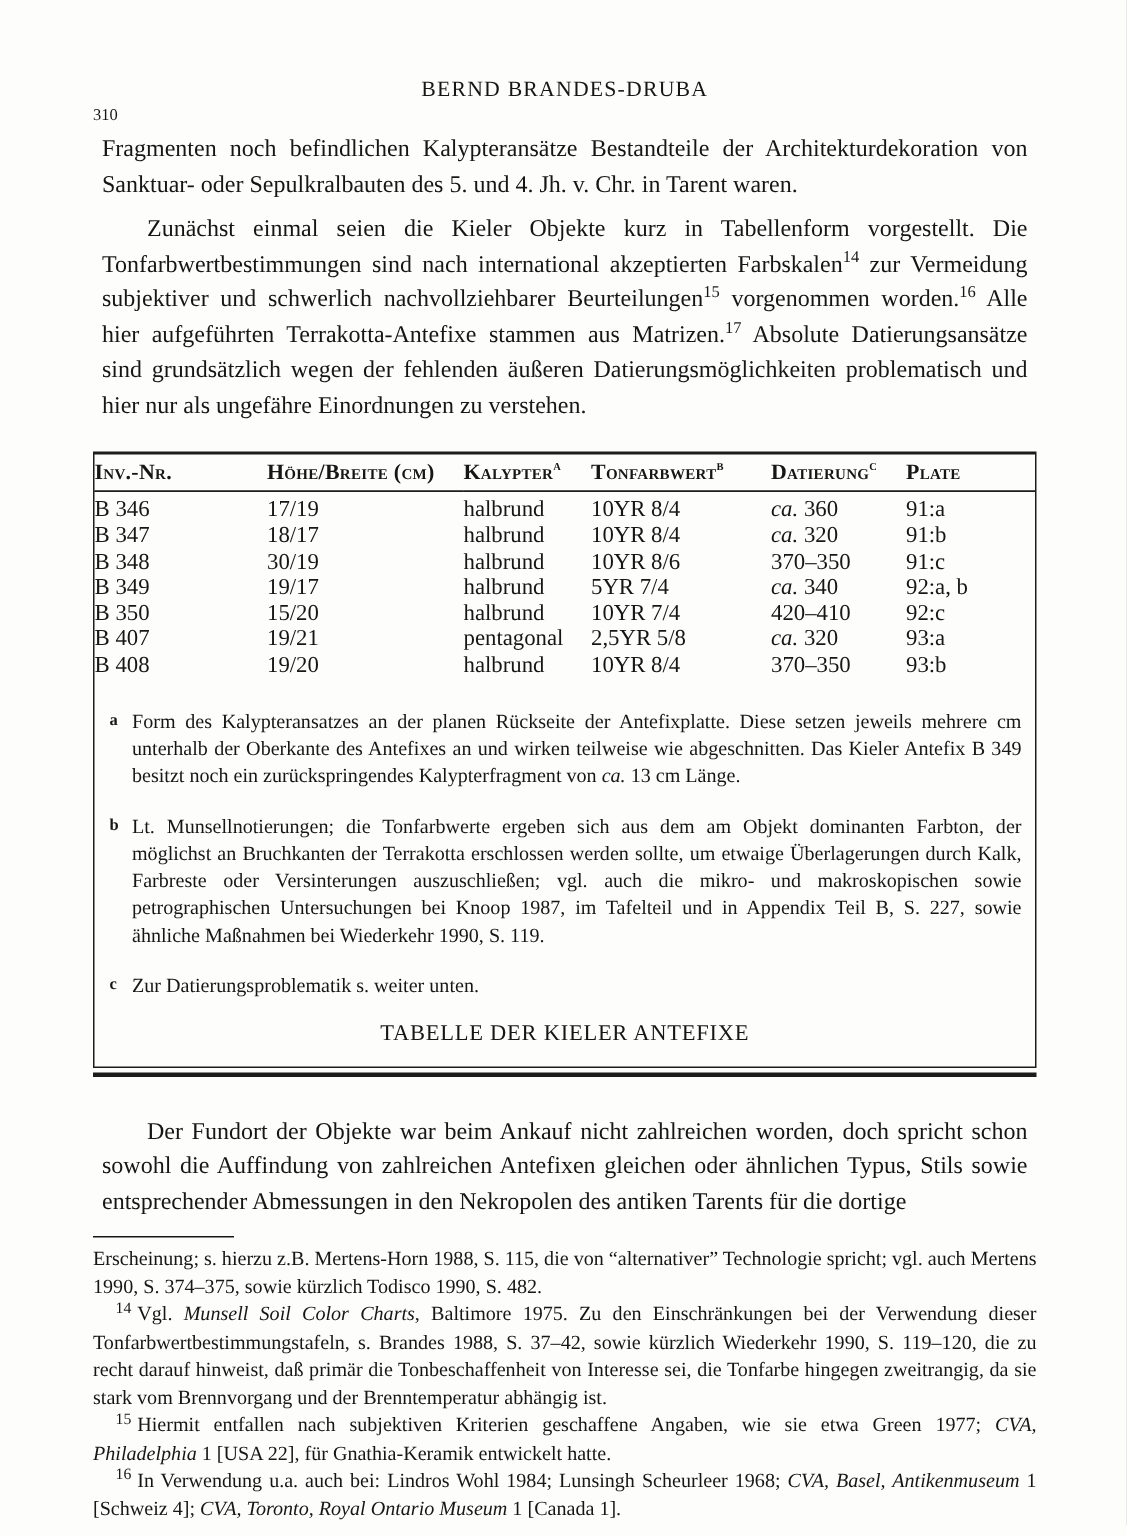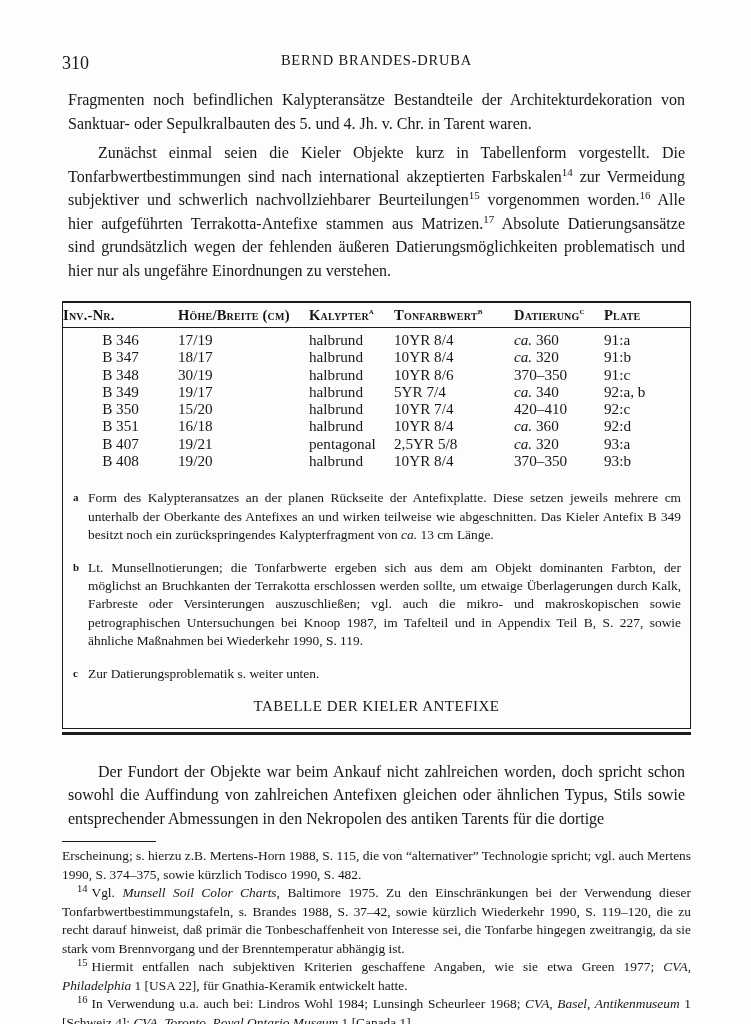--- a/index.html
+++ b/index.html
@@ -4,21 +4,21 @@
 <style>
   html,body { margin:0; padding:0; background:#d9d9d6; }
   .page {
     width:751px; height:1024px; margin:0 auto; box-sizing:border-box;
     background:#fdfdfb; color:#161616; overflow:hidden;
     padding:52px 60px 0 62px;
     font-family:"Liberation Serif","DejaVu Serif",serif;
   }
   
   .running-head { position:relative; height:20px; margin-bottom:16px; }
-  .page-number { position:absolute; left:0; top:1px; font-size:18px; }
+  .page-number { position:absolute; left:0; top:19px; font-size:11px; }
   .running-title { text-align:center; font-size:14.5px; letter-spacing:0.8px; }
 
   
   .body-text { font-size:16px; line-height:23.5px; text-align:justify; hyphens:auto; -webkit-hyphens:auto; }
   .para { margin:6px; }
   .para-indent { text-indent:30px; }
   sup { line-height:0; }
   .body-text sup { font-size:11px; }
 
   
@@ -29,21 +29,21 @@
   .double-rule { height:2.6px; background:#1c1c1c; margin-top:3px; }
 
   table.antefix { width:100%; border-collapse:collapse; table-layout:fixed; }
   table.antefix th {
     font-variant:small-caps; font-weight:600; font-size:14.6px;
     text-align:left; padding:4px 0 3px 0;
     border-bottom:1.6px solid #1c1c1c; letter-spacing:0.2px;
   }
   table.antefix td { font-size:15.2px; line-height:17.3px; padding:0; white-space:nowrap; }
   table.antefix tbody tr:first-child td { padding-top:3px; }
-  th.c1, td.c1 { padding-left:31px;text-align:center; }
+  th.c1, td.c1 { padding-left:31px; }
   td.c2 { padding-left:36px; }
   table.antefix sup { font-size:10.5px; }
 
   
   .table-notes { padding:9px 9px 0 8px; }
   .note {
     position:relative; padding-left:17px; margin-top:11px;
     font-size:13.4px; line-height:18.2px; text-align:justify;
   }
   .note .marker { position:absolute; left:2px; top:-1px; font-size:11px; font-weight:bold; }
@@ -128,28 +128,20 @@
         </tr>
         <tr>
           <td class="c1">B 350</td>
           <td class="c2">15/20</td>
           <td class="c3">halbrund</td>
           <td class="c4">10YR 7/4</td>
           <td class="c5">420–410</td>
           <td class="c6">92:c</td>
         </tr>
         <tr>
-          <td class="c1">B 351</td>
-          <td class="c2">16/18</td>
-          <td class="c3">halbrund</td>
-          <td class="c4">10YR 8/4</td>
-          <td class="c5"><i>ca.</i> 360</td>
-          <td class="c6">92:d</td>
-        </tr>
-        <tr>
           <td class="c1">B 407</td>
           <td class="c2">19/21</td>
           <td class="c3">pentagonal</td>
           <td class="c4">2,5YR 5/8</td>
           <td class="c5"><i>ca.</i> 320</td>
           <td class="c6">93:a</td>
         </tr>
         <tr>
           <td class="c1">B 408</td>
           <td class="c2">19/20</td>

